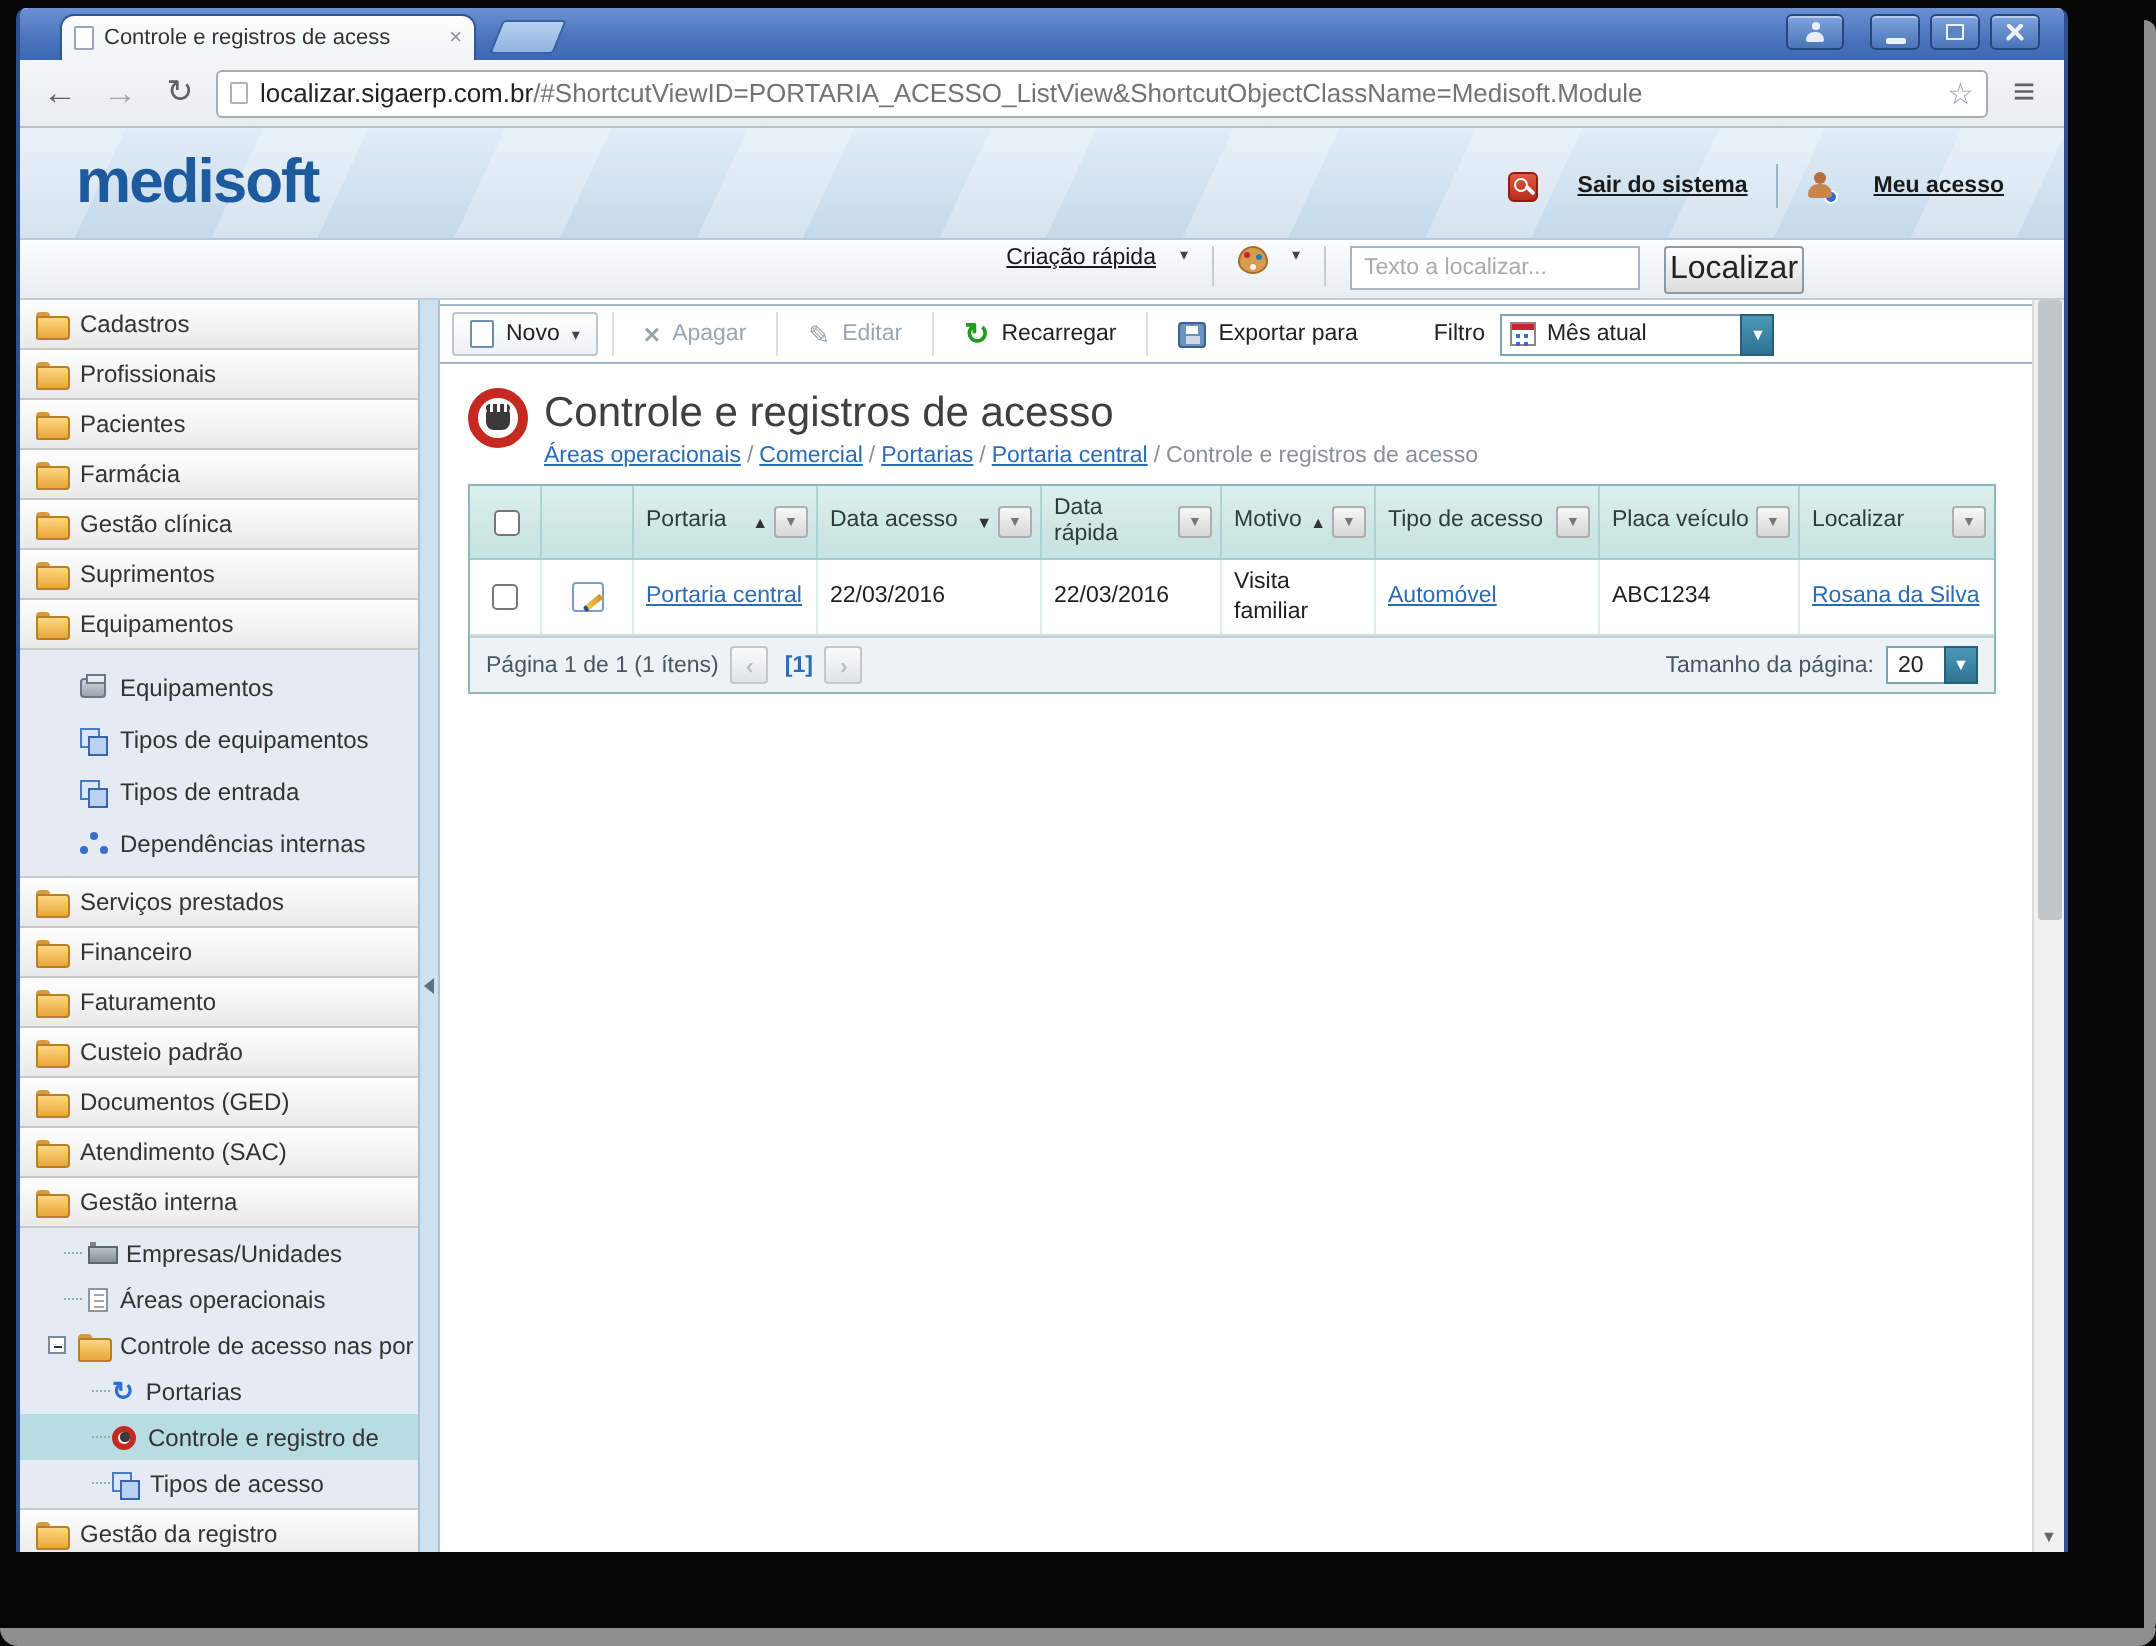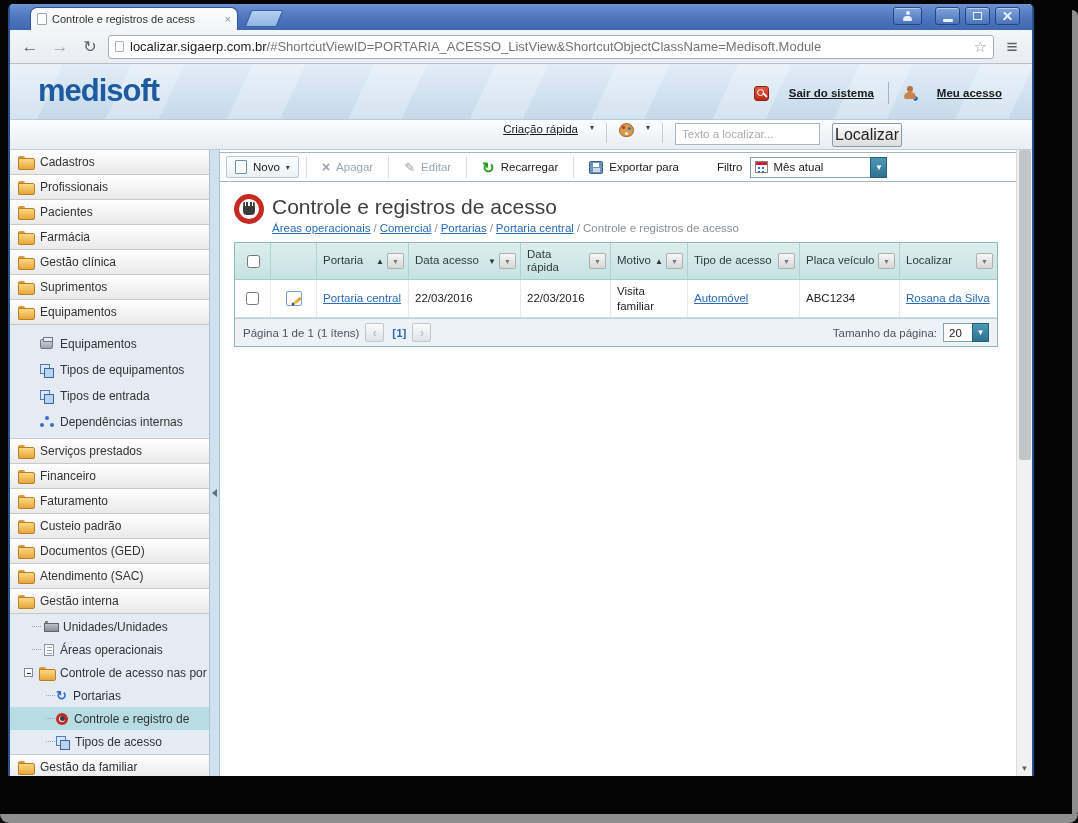--- a/index.html
+++ b/index.html
@@ -327,21 +327,21 @@
         </div>
       <div class="nav-group">
           <span class="folder"></span>
           <span class="nav-label">Gestão interna</span>
         </div>
 
       <div class="tree-panel">
         <div class="tree-row t1">
             <span class="conn"></span>
             <span class="ic-factory"></span>
-            <span>Unidades/Unidades</span>
+            <span>Empresas/Unidades</span>
           </div>
         <div class="tree-row t1">
             <span class="conn"></span>
             <span class="ic-list"></span>
             <span>Áreas operacionais</span>
           </div>
         <div class="tree-row t0">
             <span class="expander"></span>
             <span class="folder"></span>
             <span>Controle de acesso nas por</span>
@@ -358,21 +358,21 @@
           </div>
         <div class="tree-row t2">
             <span class="conn"></span>
             <span class="ic-cubes"></span>
             <span>Tipos de acesso</span>
           </div>
       </div>
 
       <div class="nav-group">
           <span class="folder"></span>
-          <span class="nav-label">Gestão da familiar</span>
+          <span class="nav-label">Gestão da registro</span>
         </div>
     </div>
 
     <div class="splitter">
         <span class="sp-arrow"></span>
       </div>
 
     <div class="content">
 
       <div class="ctoolbar">

